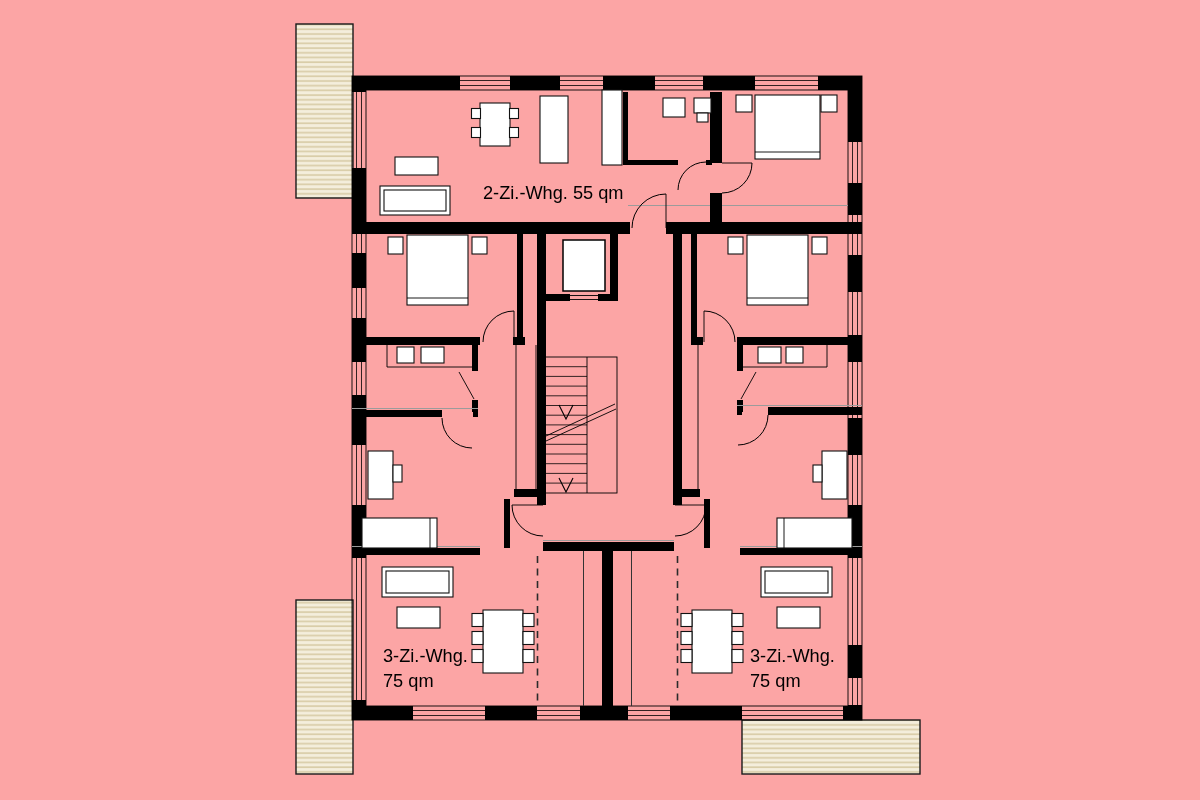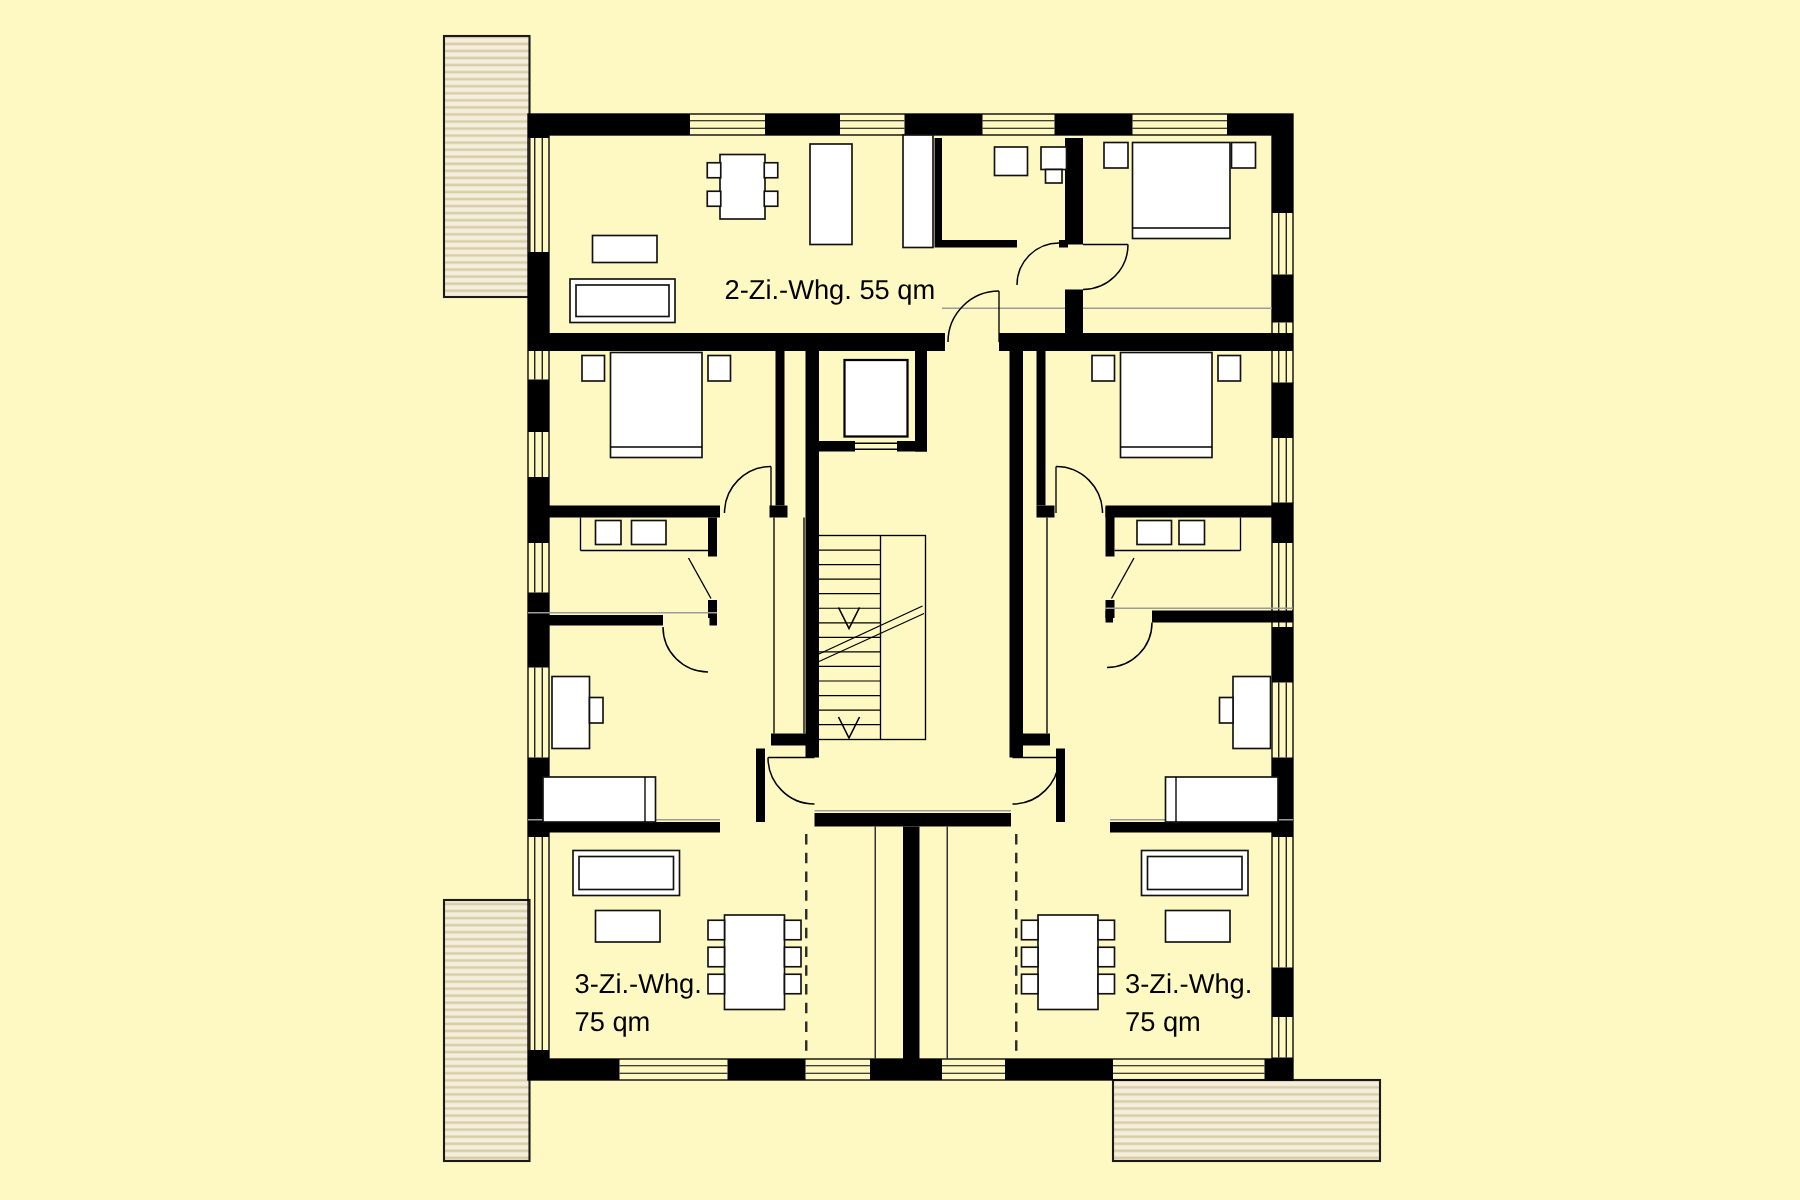--- a/index.html
+++ b/index.html
@@ -1,16 +1,16 @@
 <!DOCTYPE html>
 <html><head>
 <meta charset="utf-8">
 <style>
   html,body{margin:0;padding:0;background:#ffffff;}
-  .canvas{position:relative;width:1200px;height:800px;background:#fef9c3;overflow:hidden;}
+  .canvas{position:relative;width:1200px;height:800px;background:#fca5a5;overflow:hidden;}
   svg{position:absolute;left:0;top:0;}
   .plan-label{font-family:"Liberation Sans","DejaVu Sans",sans-serif;font-size:18.2px;fill:#000;}
   .wall{fill:#000;stroke:none;}
   .thinline{stroke:#000;stroke-width:0.9;fill:none;}
   .grayline{stroke:#9b9b9b;stroke-width:1;fill:none;}
   .furn{fill:#fff;stroke:#111;stroke-width:1.1;}
   .doorarc{fill:none;stroke:#000;stroke-width:1;}
 </style>
 </head>
 <body>

